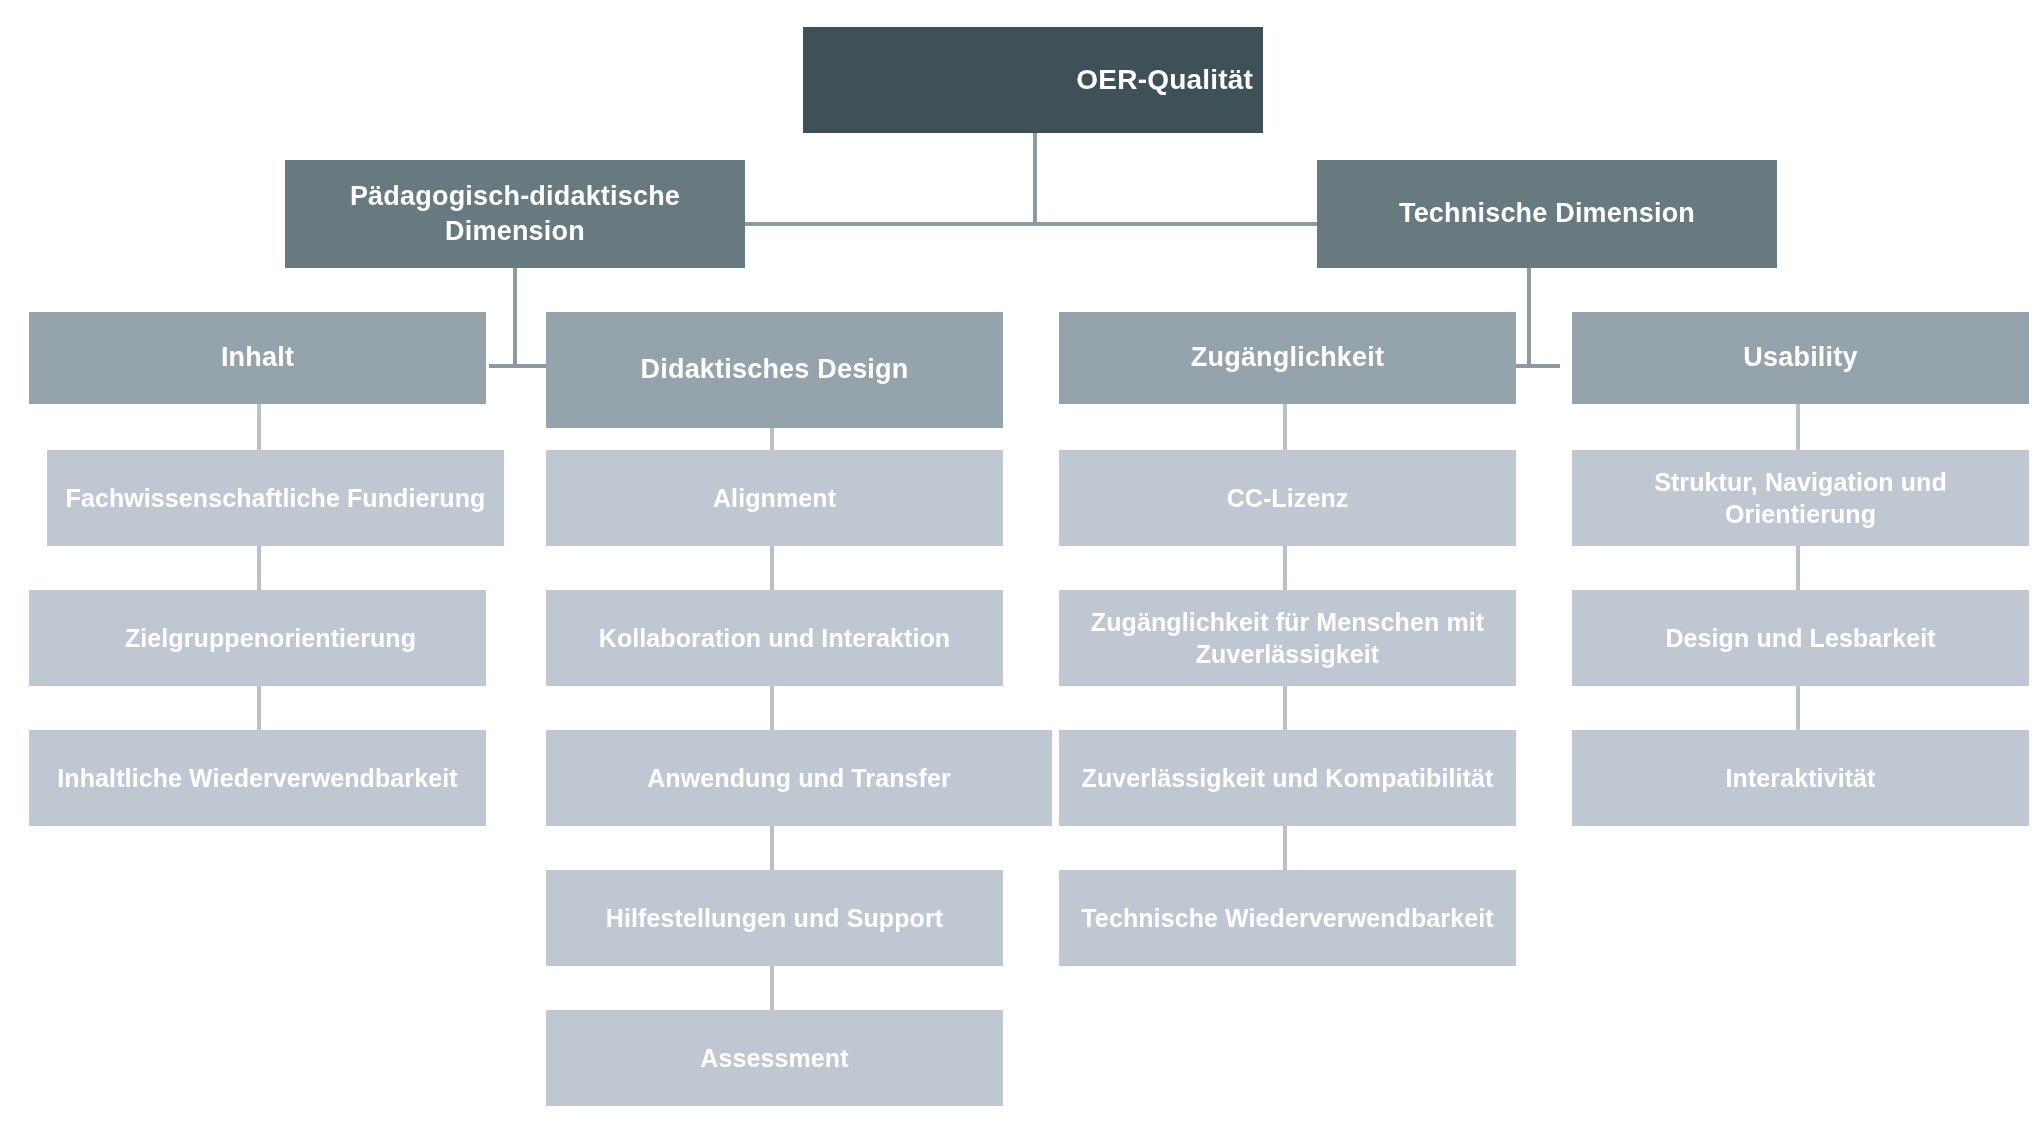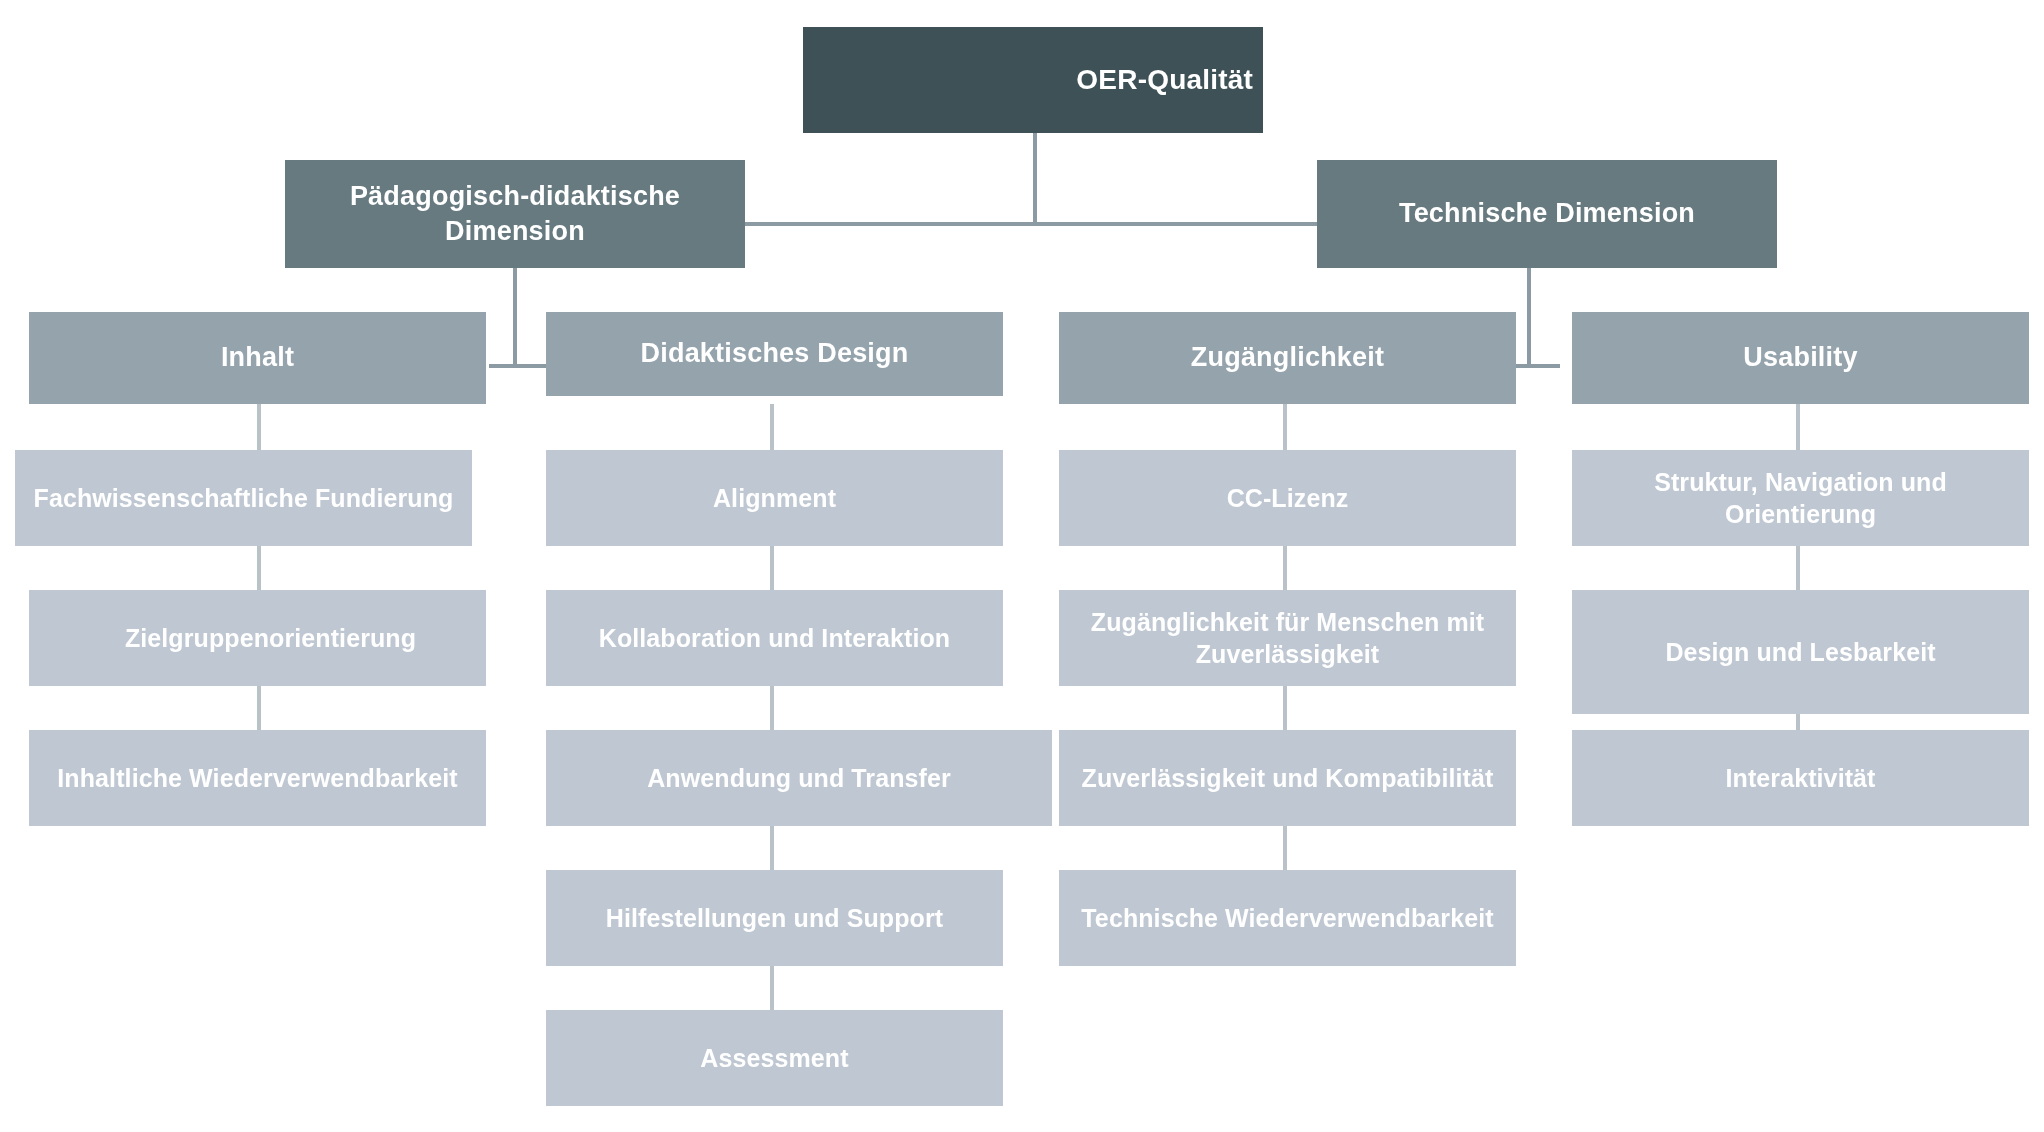--- a/index.html
+++ b/index.html
@@ -88,31 +88,31 @@
   <div class="node lvl-dim" style="left:285px; top:160px; width:460px; height:108px;">
     <span>Pädagogisch-didaktische Dimension</span>
   </div>
   <div class="node lvl-dim" style="left:1317px; top:160px; width:460px; height:108px;">
     <span>Technische Dimension</span>
   </div>
 
   <div class="node lvl-cat" style="left:29px; top:312px; width:457px; height:92px;">
     <span>Inhalt</span>
   </div>
-  <div class="node lvl-cat" style="left:546px; top:312px; width:457px; height:84px;">
+  <div class="node lvl-cat" style="left:546px; top:312px; width:457px; height:116px;">
     <span>Didaktisches Design</span>
   </div>
   <div class="node lvl-cat" style="left:1059px; top:312px; width:457px; height:92px;">
     <span>Zugänglichkeit</span>
   </div>
   <div class="node lvl-cat" style="left:1572px; top:312px; width:457px; height:92px;">
     <span>Usability</span>
   </div>
 
-  <div class="node lvl-leaf" style="left:15px; top:450px; width:457px; height:96px;">
+  <div class="node lvl-leaf" style="left:47px; top:450px; width:457px; height:96px;">
     <span>Fachwissenschaftliche Fundierung</span>
   </div>
   <div class="node lvl-leaf" style="left:29px; top:590px; width:457px; height:96px;padding-left:36px;">
     <span>Zielgruppenorientierung</span>
   </div>
   <div class="node lvl-leaf" style="left:29px; top:730px; width:457px; height:96px;">
     <span>Inhaltliche Wiederverwendbarkeit</span>
   </div>
 
   <div class="node lvl-leaf" style="left:546px; top:450px; width:457px; height:96px;">
@@ -140,20 +140,20 @@
   <div class="node lvl-leaf" style="left:1059px; top:730px; width:457px; height:96px;">
     <span>Zuverlässigkeit und Kompatibilität</span>
   </div>
   <div class="node lvl-leaf" style="left:1059px; top:870px; width:457px; height:96px;">
     <span>Technische Wiederverwendbarkeit</span>
   </div>
 
   <div class="node lvl-leaf" style="left:1572px; top:450px; width:457px; height:96px;">
     <span>Struktur, Navigation und Orientierung</span>
   </div>
-  <div class="node lvl-leaf" style="left:1572px; top:590px; width:457px; height:124px;">
+  <div class="node lvl-leaf" style="left:1572px; top:590px; width:457px; height:96px;">
     <span>Design und Lesbarkeit</span>
   </div>
   <div class="node lvl-leaf" style="left:1572px; top:730px; width:457px; height:96px;">
     <span>Interaktivität</span>
   </div>
 
 </div>
 
 </body></html>

